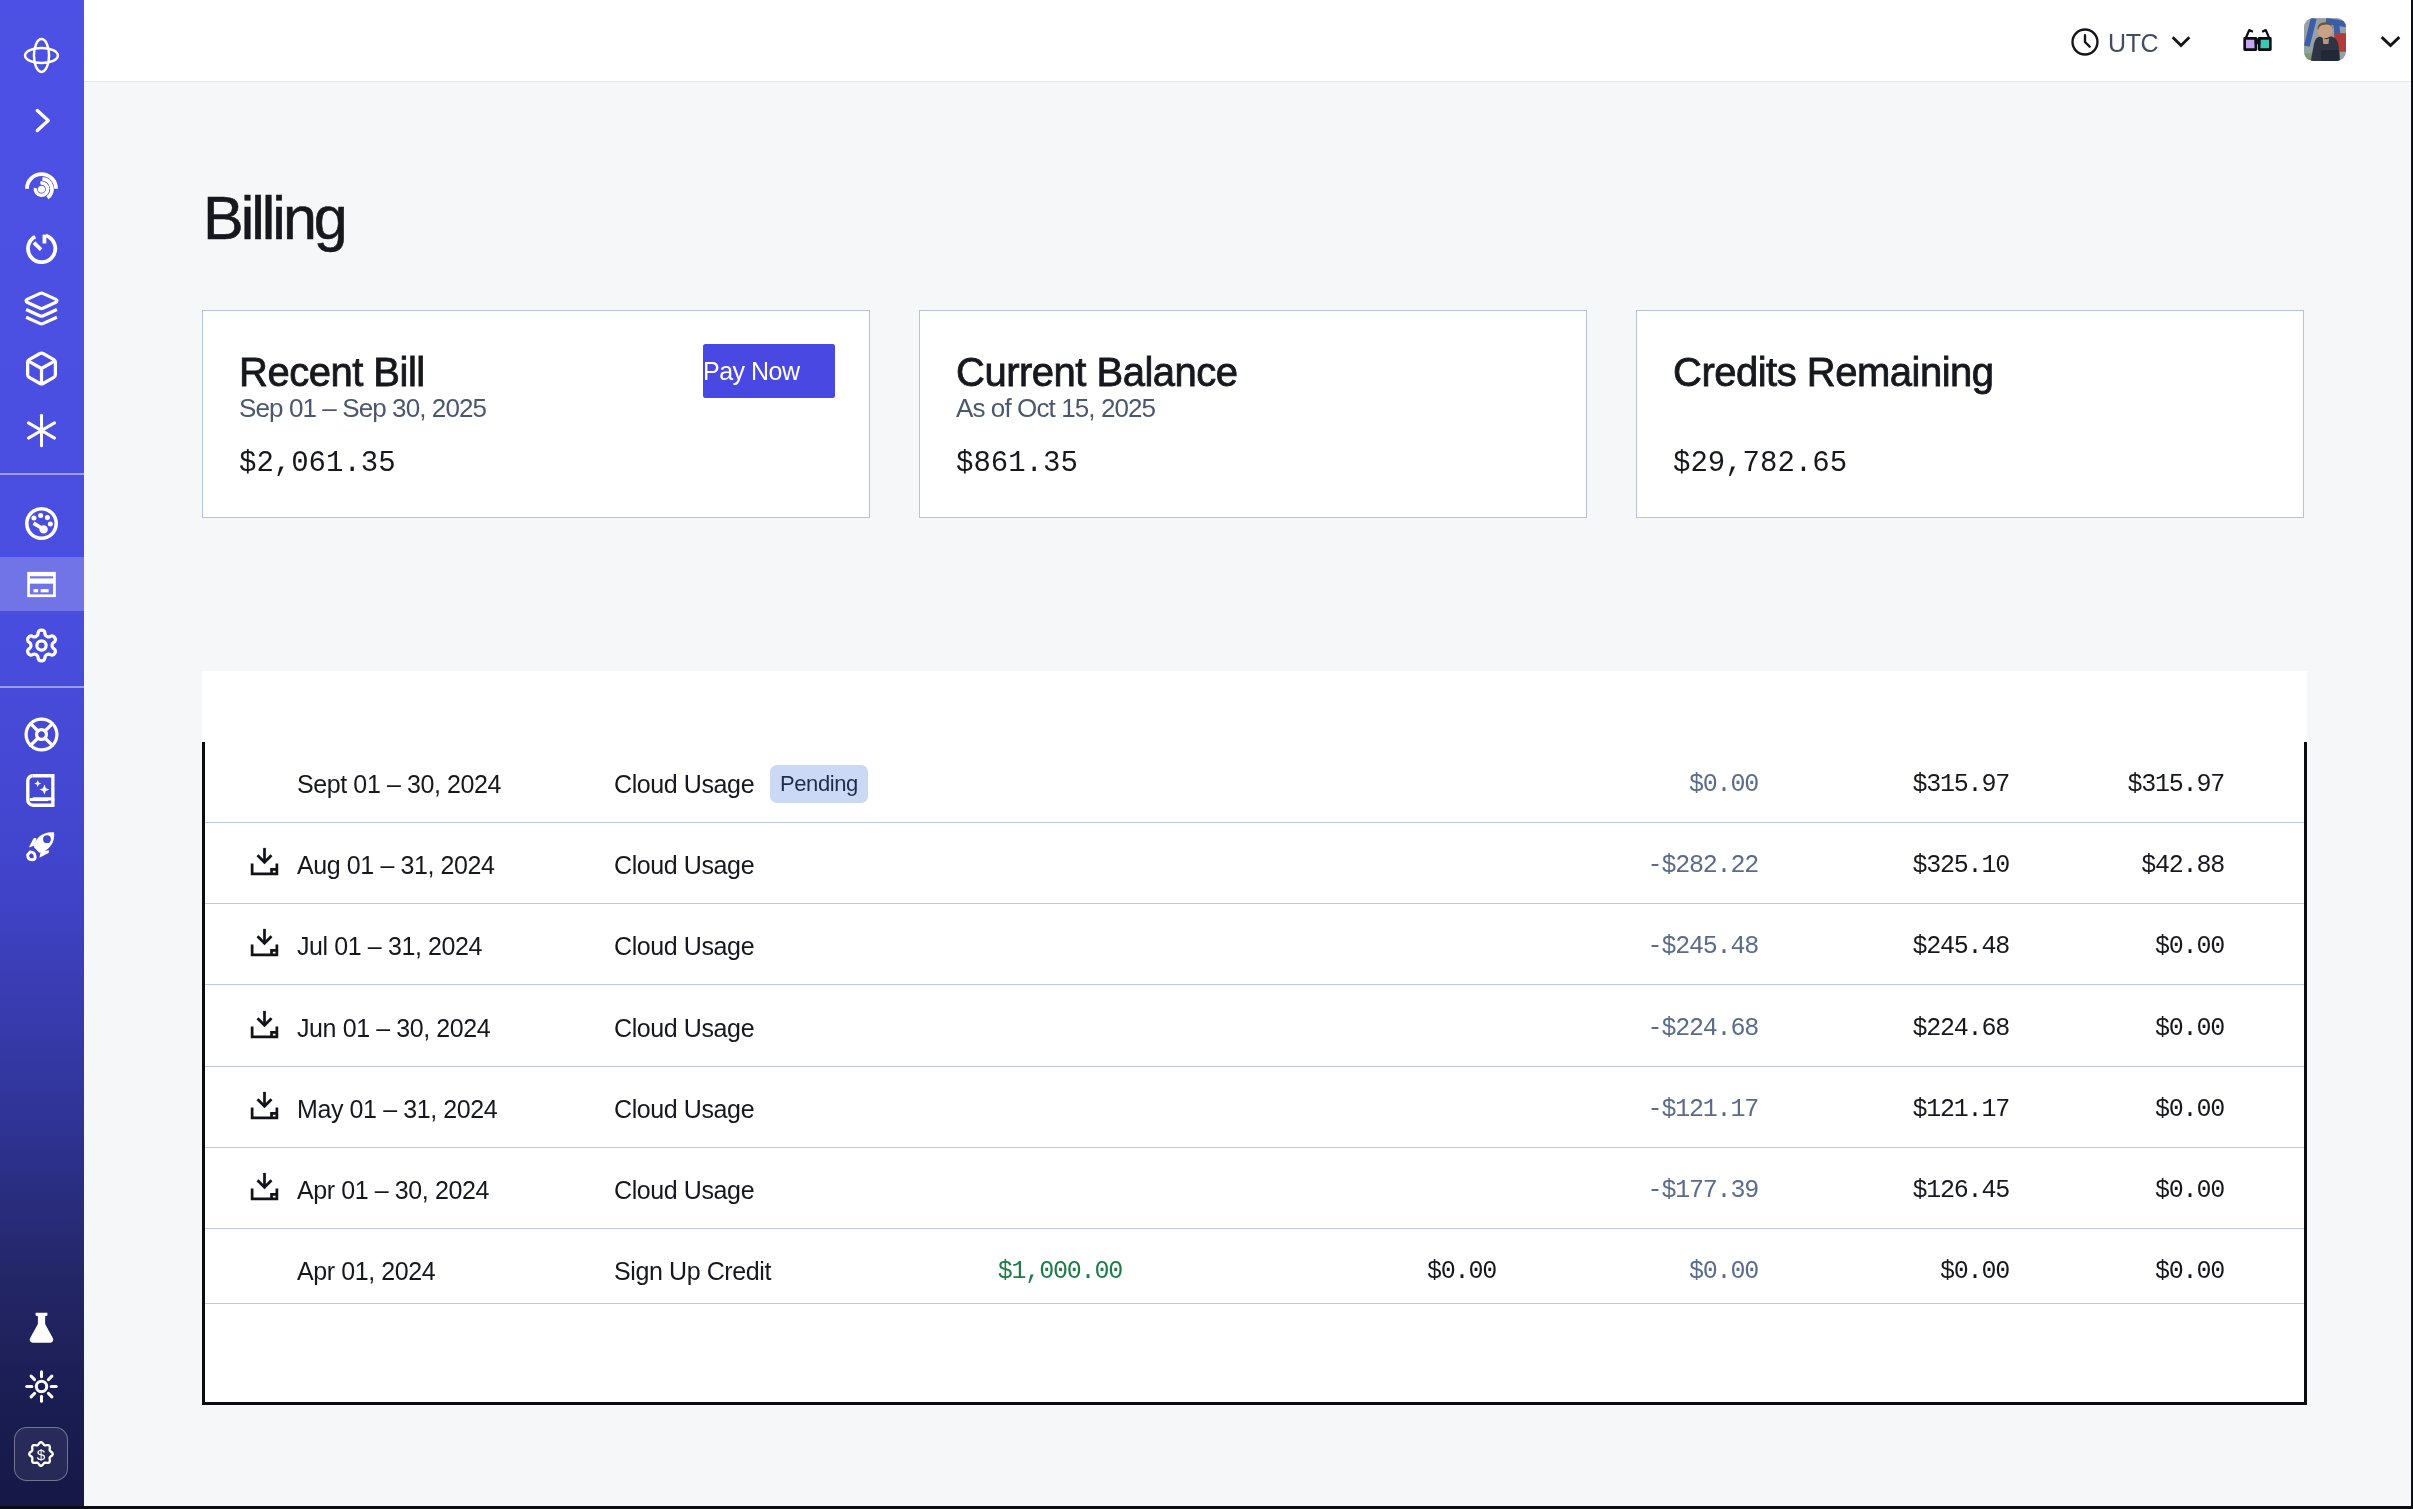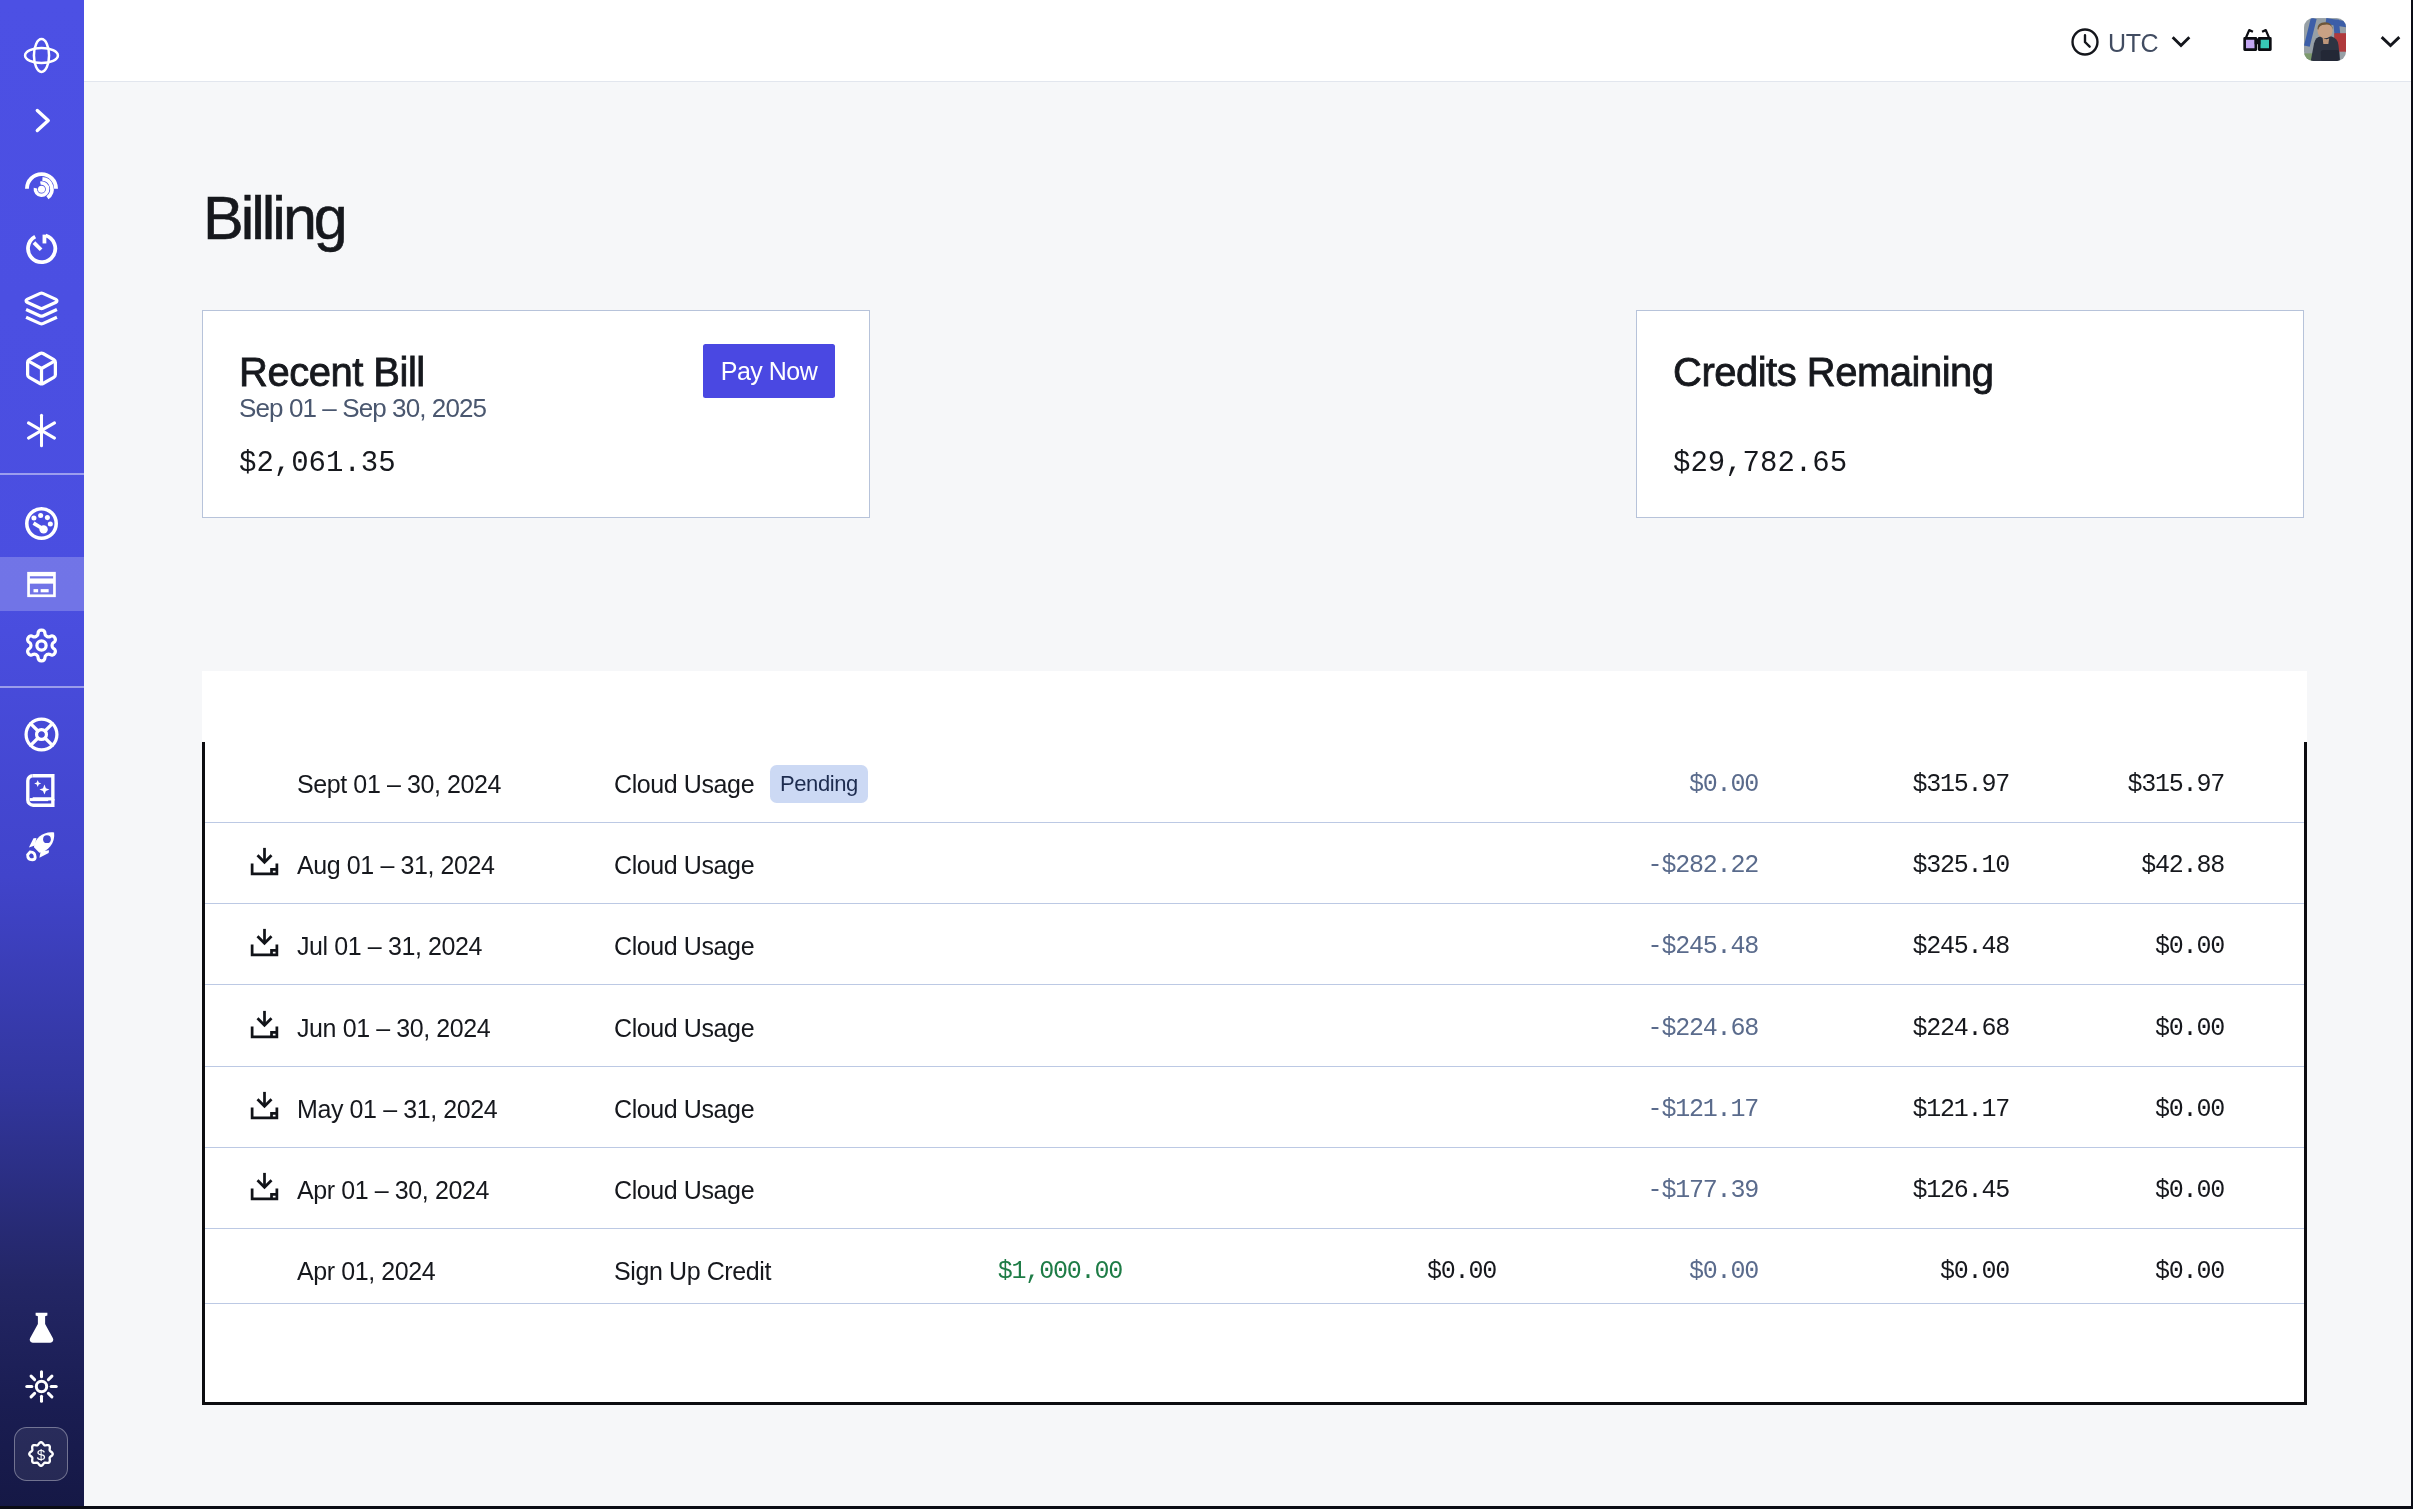--- a/index.html
+++ b/index.html
@@ -14,21 +14,21 @@
 #topbar{position:absolute;left:84px;top:0;width:2330px;height:82px;background:#ffffff;border-bottom:1.7px solid #e2e6ee}
 #utc{position:absolute;left:2024px;top:28.5px;font-size:25px;letter-spacing:-0.4px;color:#414c61}
 
 #h1{position:absolute;left:203px;top:183px;font-size:61px;letter-spacing:-3px;color:#16181d;font-weight:500;-webkit-text-stroke:0.6px #16181d}
 
 .card{position:absolute;top:310px;width:668px;height:208px;background:#fff;border:1.7px solid #b7c3da}
 .card .title{position:absolute;left:36px;top:39px;font-size:40px;font-weight:normal;letter-spacing:-0.5px;color:#16181d;-webkit-text-stroke:0.8px #16181d}
 .card .sub{position:absolute;left:36px;top:82px;font-size:26px;letter-spacing:-0.9px;color:#4a576f}
 .card .money{position:absolute;left:36px;top:136px;font-family:"Liberation Mono",monospace;font-size:29px;color:#16181d}
 #paynow{position:absolute;left:500px;top:33px;width:132px;height:54px;background:#4a48e2;color:#fff;
-font-size:25px;letter-spacing:-0.5px;text-align:center;line-height:54px;border-radius:2.5px}
+font-size:25px;letter-spacing:-0.5px;line-height:54px;border-radius:2.5px}
 
 #tabs{position:absolute;left:202px;top:560px;width:2104px;height:59px;border-bottom:1.7px solid #c6cfe2}
 .tab{position:absolute;top:8.4px;font-size:30px;letter-spacing:-2.2px;color:#1c1e26}
 #tab-active-bar{position:absolute;left:0;top:56px;width:108px;height:4.2px;background:#4a50e0}
 
 #tbl{position:absolute;left:202px;top:671px;width:2105px;height:734px;background:#fff}
 #thead{position:absolute;left:0;top:0;width:2105px;height:71px;background:#19191d;color:#fff}
 #thead div{position:absolute;top:22px;font-size:25px;letter-spacing:-0.5px}
 .row{position:absolute;left:0;width:2105px;height:81px;border-bottom:1.7px solid #bcc9e4}
 .row div{position:absolute;top:28px;font-size:25px;letter-spacing:-0.4px;color:#16181d}
@@ -212,20 +212,25 @@
 </div>
 
 <div id="h1">Billing</div>
 
 <div class="card" style="left:202px">
   <div class="title">Recent Bill</div>
   <div class="sub">Sep 01 – Sep 30, 2025</div>
   <div class="money">$2,061.35</div>
   <div id="paynow">Pay Now</div>
 </div>
+<div class="card" style="left:919px">
+  <div class="title">Current Balance</div>
+  <div class="sub">As of Oct 15, 2025</div>
+  <div class="money">$861.35</div>
+</div>
 <div class="card" style="left:1636px">
   <div class="title">Credits Remaining</div>
   <div class="money">$29,782.65</div>
 </div>
 
 
 <div id="tbl">
   <div class="row" style="top:71px">
     <div style="left:95px">Sept 01 – 30, 2024</div>
     <div style="left:412px">Cloud Usage</div>

